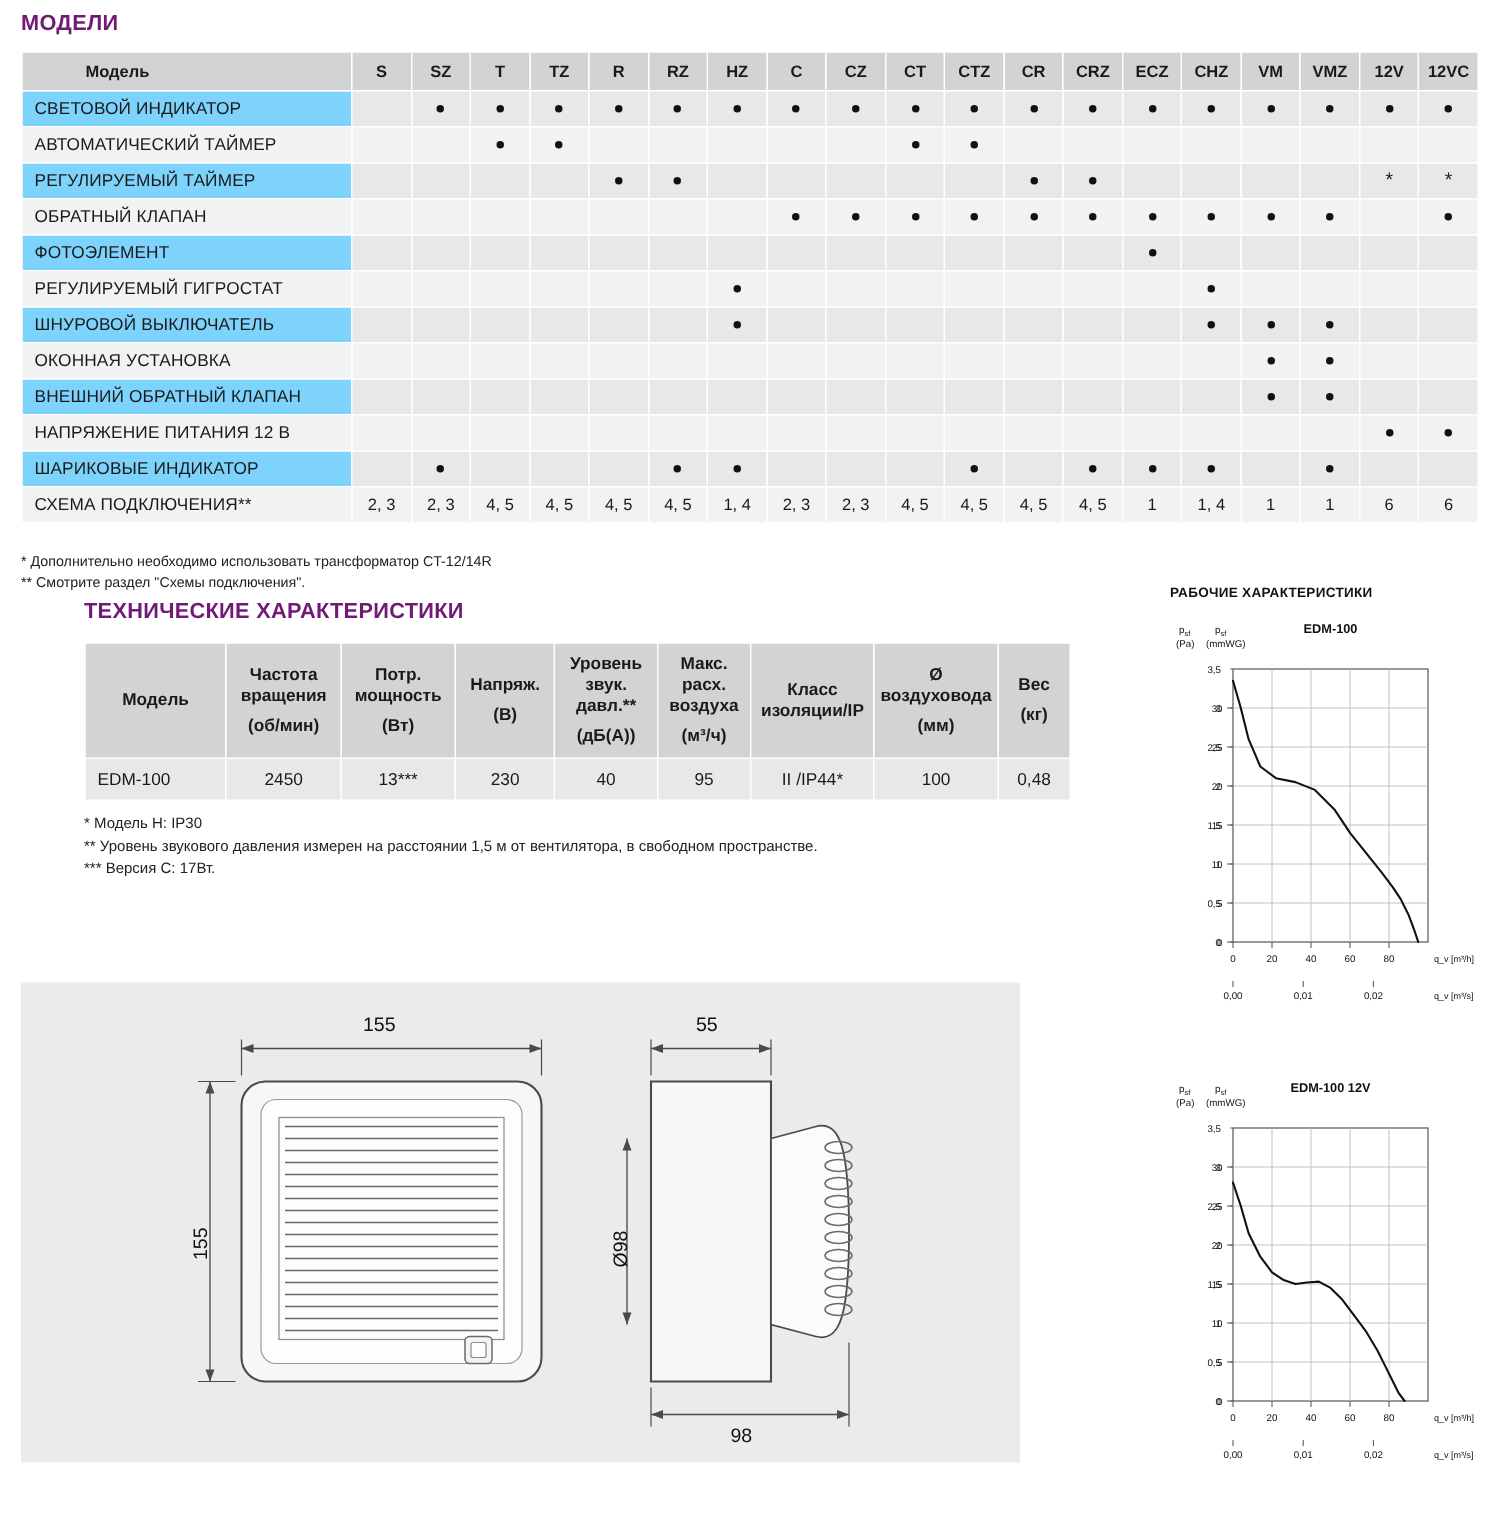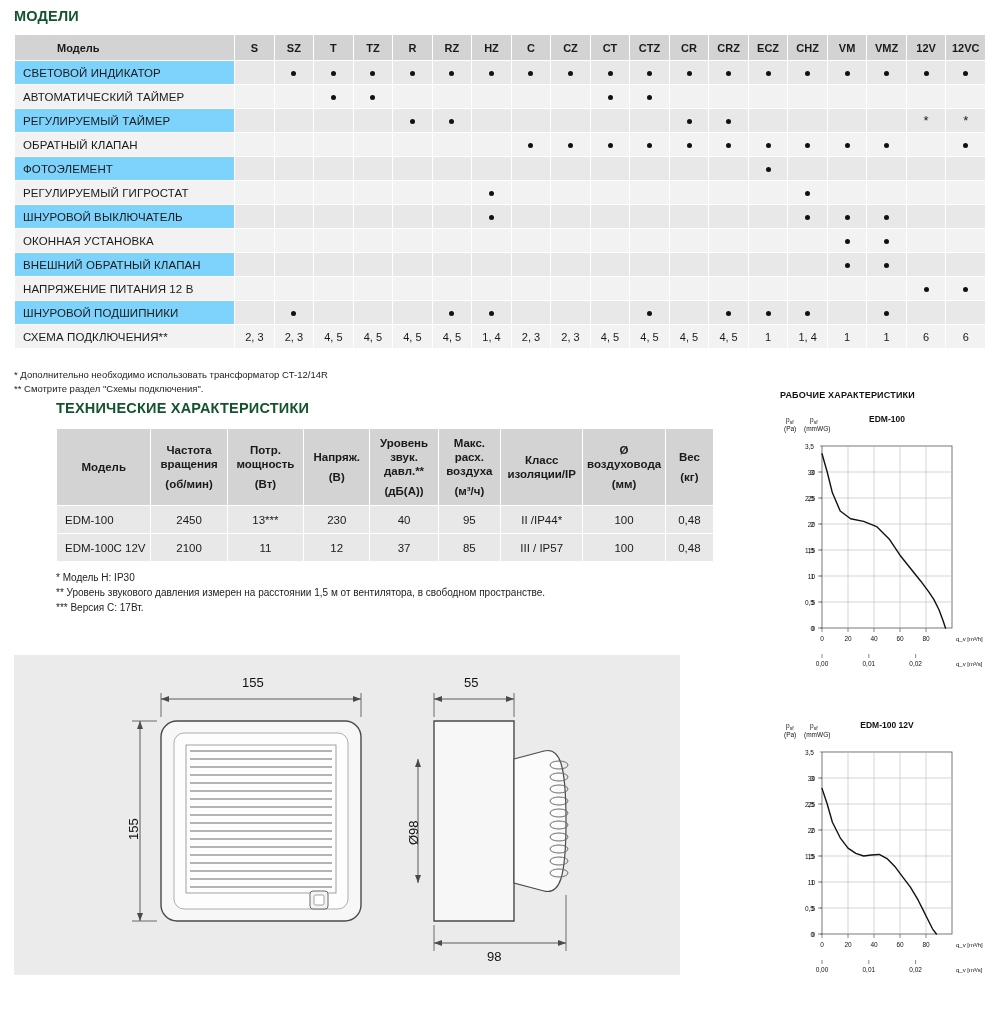--- a/index.html
+++ b/index.html
@@ -20,21 +20,21 @@
     width: 1000px;
     height: 1016px;
     overflow: hidden;
   }
 
   
   .section-title {
     font-size: 14.5px;
     font-weight: bold;
     letter-spacing: .2px;
-    color: #14532d;
+    color: #701a75;
   }
 
   
   #models-wrap {
     position: absolute;
     left: 14px;
     top: 8px;
     width: 972px;
   }
   #models-title { margin-bottom: 10px; }
@@ -430,21 +430,21 @@
             <td class="cell"></td>
             <td class="cell"></td>
             <td class="cell"></td>
             <td class="cell"></td>
             <td class="cell"></td>
             <td class="cell"></td>
             <td class="cell"><span class="dot"></span></td>
             <td class="cell"><span class="dot"></span></td>
           </tr>
           <tr>
-            <td class="label">ШНУРОВОЙ ПОДШИПНИКИ</td>
+            <td class="label">ШАРИКОВЫЕ ИНДИКАТОР</td>
             <td class="cell"></td>
             <td class="cell"><span class="dot"></span></td>
             <td class="cell"></td>
             <td class="cell"></td>
             <td class="cell"></td>
             <td class="cell"><span class="dot"></span></td>
             <td class="cell"><span class="dot"></span></td>
             <td class="cell"></td>
             <td class="cell"></td>
             <td class="cell"></td>
@@ -549,31 +549,20 @@
       </thead>
       <tbody id="tech-body">
           <tr>
             <td class="model">EDM-100</td>
             <td>2450</td>
             <td>13***</td>
             <td>230</td>
             <td>40</td>
             <td>95</td>
             <td>II /IP44*</td>
-            <td>100</td>
-            <td>0,48</td>
-          </tr>
-          <tr>
-            <td class="model">EDM-100C 12V</td>
-            <td>2100</td>
-            <td>11</td>
-            <td>12</td>
-            <td>37</td>
-            <td>85</td>
-            <td>III / IP57</td>
             <td>100</td>
             <td>0,48</td>
           </tr>
         </tbody>
     </table>
     <div class="tech-notes">
       <div>* Модель Н: IP30</div>
       <div>** Уровень звукового давления измерен на расстоянии 1,5 м от вентилятора, в свободном пространстве.</div>
       <div>*** Версия С: 17Вт.</div>
     </div>

